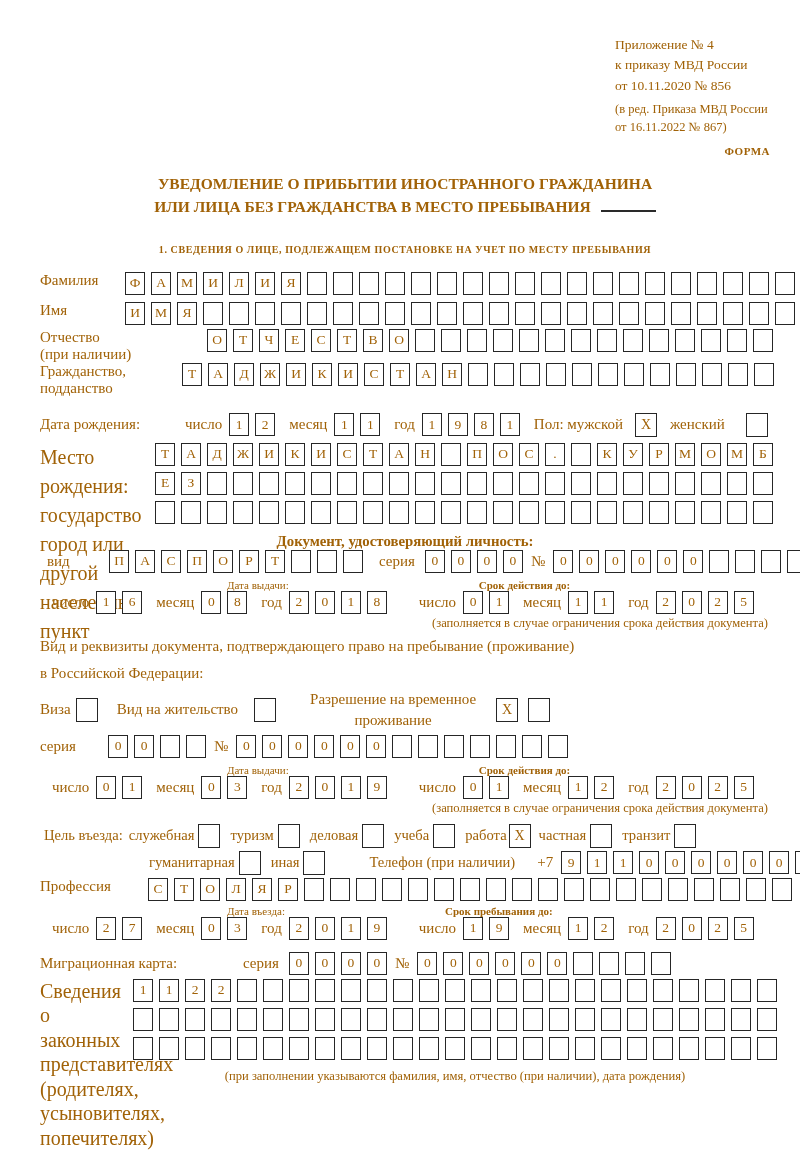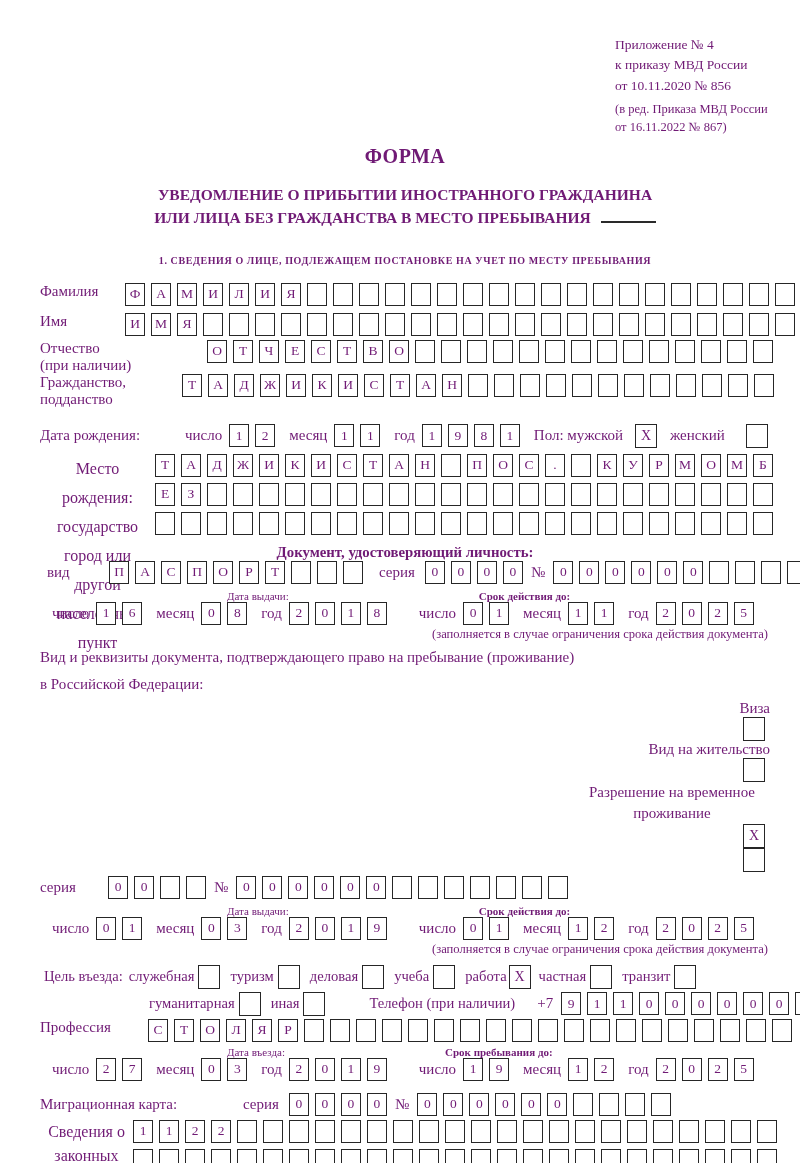--- a/index.html
+++ b/index.html
@@ -2,30 +2,30 @@
 <html><head>
 <meta charset="utf-8">
 <style>
   html,body { margin:0; padding:0; background:#ffffff; }
   .page {
     position:relative;
     width:800px; height:1163px;
     box-sizing:border-box;
     padding:35px 30px 0 40px;
     background:#ffffff;
-    color:#701a75;
+    color:#a16207;
     font-family:"Liberation Serif","DejaVu Serif",serif;
     overflow:hidden;
   }
 
   
   .hdr { margin-left:575px; font-size:13.5px; line-height:1.5; }
   .hdr-sub { font-size:12.5px; line-height:1.45; }
   .hdr-sub.first { margin-top:4px; }
-  .forma { text-align:center; margin-top:9px; font-size:20px; font-weight:bold; letter-spacing:0.5px; }
+  .forma { text-align:right; margin-top:9px; font-size:11px; font-weight:bold; letter-spacing:0.5px; }
 
   .title { text-align:center; margin-top:15px; font-size:15.5px; font-weight:bold; line-height:1.5; }
   .blank-line { display:inline-block; width:55px; border-bottom:2px solid #2a2a2a; margin-left:10px; vertical-align:baseline; }
 
   .sec { text-align:center; margin-top:25px; font-size:10px; font-weight:bold; letter-spacing:0.6px; }
 
   
   .frow { display:flex; align-items:flex-start; }
   .flabel { font-size:15px; line-height:17px; flex:none; }
   .flabel.tall { line-height:17px; }
@@ -58,31 +58,31 @@
   .dw.ml { margin-left:8px; }
   .dates { display:flex; align-items:center; }
   .dates .right-group { margin-left:26px; }
   .dates-head { display:flex; font-size:11px; }
   .dh-left { margin-left:187px; }
   .dh-right { margin-left:190px;font-weight:bold; }
   .note { text-align:right; font-size:12.6px; margin-top:2px; padding-right:2px; }
 
   
   .twocol { display:flex; align-items:flex-start; }
-  .col-labels { flex:none; font-size:16px;text-align:center; }
+  .col-labels { flex:none; font-size:20px; }
   .bp-labels { width:115px; line-height:29px; height:84px; }
   .rep-labels { width:93px; line-height:24.5px; }
   .col-rows .boxes { margin-bottom:6px; }
   .col-rows .boxes:last-child { margin-bottom:0; }
 
   .doc-heading { text-align:center; font-size:14.8px; font-weight:bold; margin-top:6px; }
 
   .intro { font-size:15px; line-height:19px; }
 
-  .opt-row { display:flex; align-items:flex-end; font-size:15px;flex-direction:column; }
+  .opt-row { display:flex; align-items:center; font-size:15px; }
   .opt-label { flex:none; }
   .opt-wrap { flex:none; text-align:center; line-height:21px; }
   .opt-wrap.w190 { width:196px; margin-left:14px; }
   .opt-wrap.w180 { width:180px; margin-left:12px; }
   .opt-row .cbox { margin-top:0; }
   .gap12 { margin-left:14px; }
 
   .purpose-row { display:flex; align-items:center; font-size:14.6px; }
   .purpose-row .cbox { margin:0 4px; }
   .p-item { flex:none; margin-left:6px; }
@@ -739,16 +739,17 @@
           <span class="box"></span>
           <span class="box"></span>
           <span class="box"></span>
           <span class="box"></span>
           <span class="box"></span>
           <span class="box"></span>
           <span class="box"></span>
           <span class="box"></span>
           <span class="box"></span>
         </div>
+      <div class="rep-caption">(при заполнении указываются фамилия, имя, отчество (при наличии), дата рождения)</div>
     </div>
   </div>
 
 </div>
 
 </body></html>

